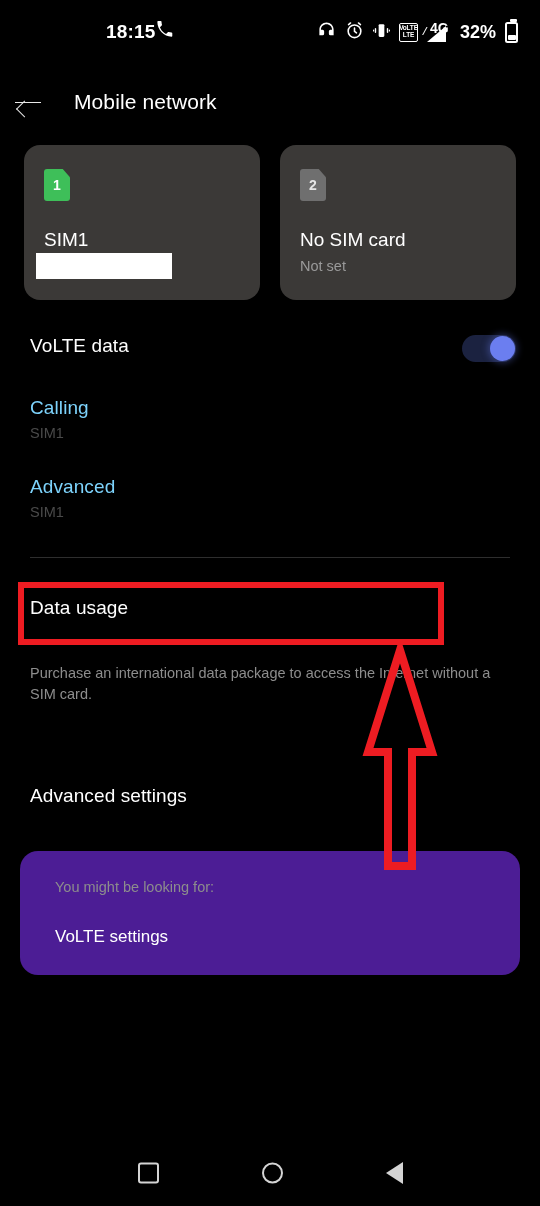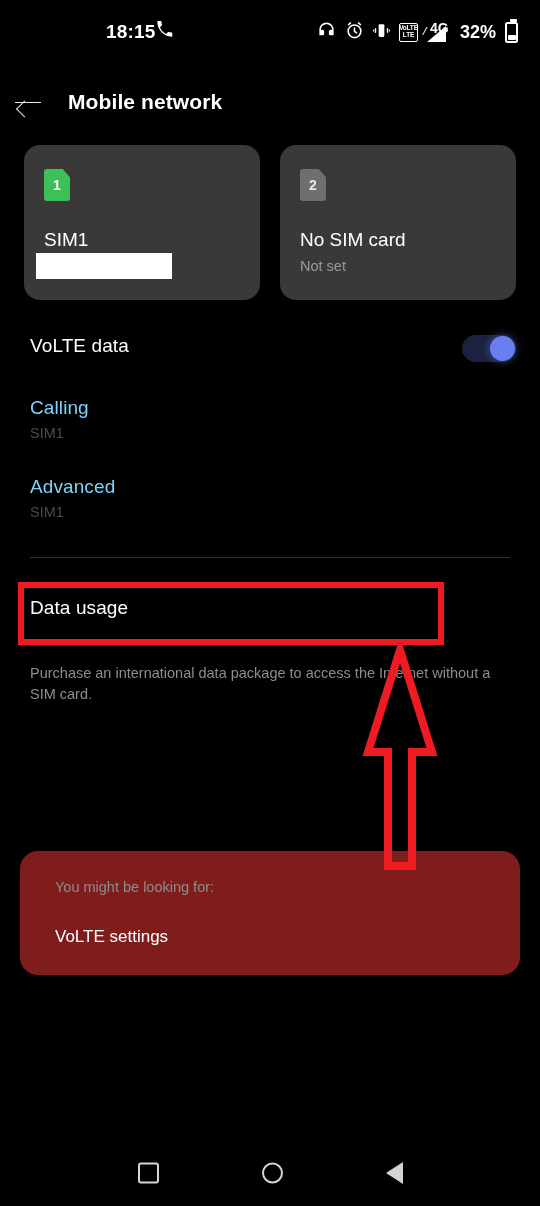--- a/index.html
+++ b/index.html
@@ -44,21 +44,21 @@
   .back-btn { width:56px; display:flex; align-items:center; justify-content:center; cursor:pointer; }
   .back-arrow { position:relative; width:26px; height:17px; }
   .back-arrow::after {
     content:""; position:absolute; left:0; top:8px; width:26px; height:1.8px; background:#e8e8e8;
   }
   .back-arrow::before {
     content:""; position:absolute; left:0.5px; top:3.2px; width:11px; height:11px;
     border-left:1.8px solid #e8e8e8; border-bottom:1.8px solid #e8e8e8;
     transform:rotate(45deg); transform-origin:left bottom;
   }
-  .appbar-title { font-size:21px; color:#fff; font-weight:700; margin-left:12px; letter-spacing:.1px; }
+  .appbar-title { font-size:21px; color:#fff; font-weight:400; margin-left:18px; letter-spacing:.1px; }
 
   
   .sim-row { position:absolute; top:145px; left:24px; width:492px; display:flex; gap:20px; }
   .sim-card {
     width:236px; height:155px; background:#3b3937; border-radius:16px;
     padding:24px 20px 0 20px; position:relative; cursor:pointer;
   }
   .sim-chip {
     width:26px; height:32px; border-radius:3px; position:relative;
     display:flex; align-items:center; justify-content:center;
@@ -87,21 +87,21 @@
     position:absolute; right:1px; top:1px; width:25px; height:25px;
     border-radius:50%; background:#6b7ef0;
     box-shadow:0 0 7px 2px rgba(107,126,240,.35);
   }
 
   .divider { position:absolute; left:30px; top:557px; width:480px; height:1px; background:#2e2e2e; }
 
   
   .sugg-card {
     position:absolute; left:20px; top:851px; width:500px; height:124px;
-    background:#7f1d1d; border-radius:18px;
+    background:#4c1d95; border-radius:18px;
   }
   .sugg-label { position:absolute; left:35px; top:28px; font-size:14.5px; color:#8d8d8d; }
   .sugg-item { position:absolute; left:35px; top:76px; font-size:17px; color:#fff; cursor:pointer; }
 
   
   .hl-box {
     position:absolute; left:18px; top:582px; width:426px; height:63px;
     border:6px solid #ee1c22; pointer-events:none;
   }
   .arrow-svg { position:absolute; left:362px; top:644px; pointer-events:none; }
@@ -205,20 +205,23 @@
   <div class="divider"></div>
 
   <div class="row" style="top:597px;">
     <div class="row-title">Data usage</div>
   </div>
 
   <div class="row" style="top:657px; width:480px;">
     <div class="row-sub" style="line-height:1.45; max-width:474px;">Purchase an international data package to access the Internet without a SIM card.</div>
   </div>
 
+  <div class="row" style="top:785px;">
+    <div class="row-title">Advanced settings</div>
+  </div>
 
   <div class="sugg-card">
     <div class="sugg-label">You might be looking for:</div>
     <div class="sugg-item">VoLTE settings</div>
   </div>
 
   <div class="hl-box"></div>
   <svg class="arrow-svg" width="76" height="228" viewBox="0 0 76 228">
     <path d="M38 6 L70 108 L50 108 L50 222 L26 222 L26 108 L6 108 Z" fill="none" stroke="#ee1c22" stroke-width="8" stroke-linejoin="miter"></path>
   </svg>

